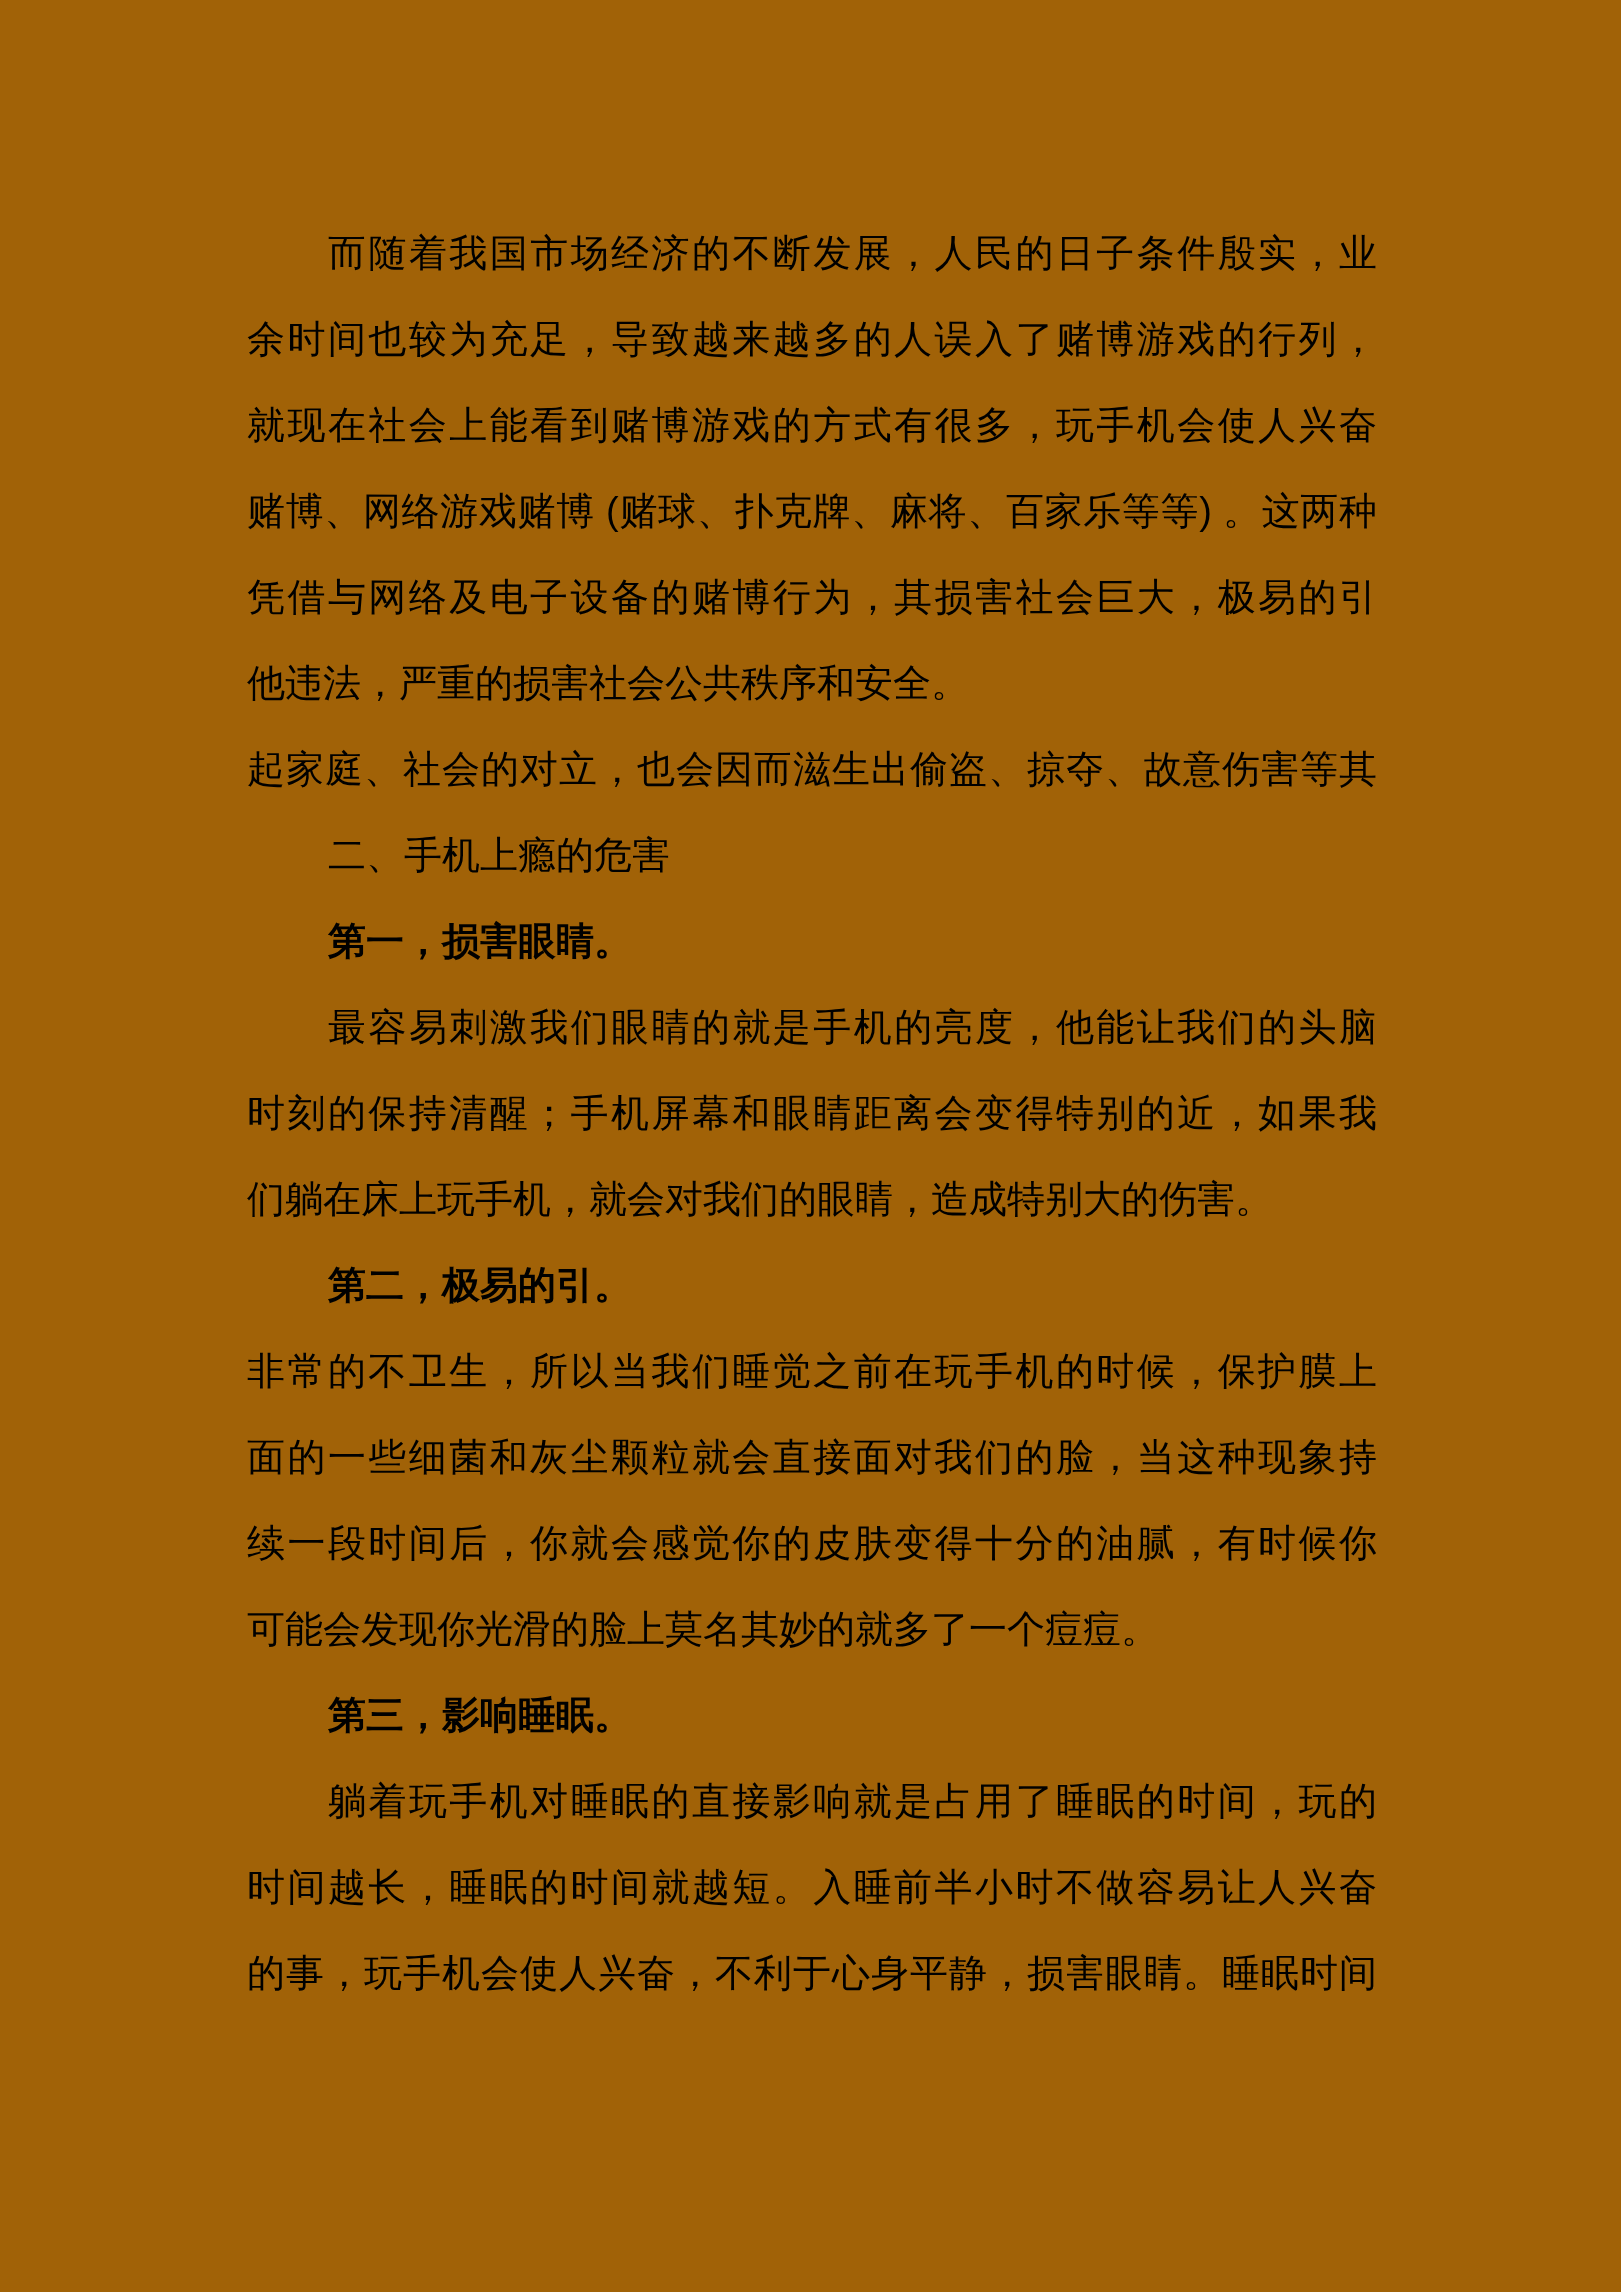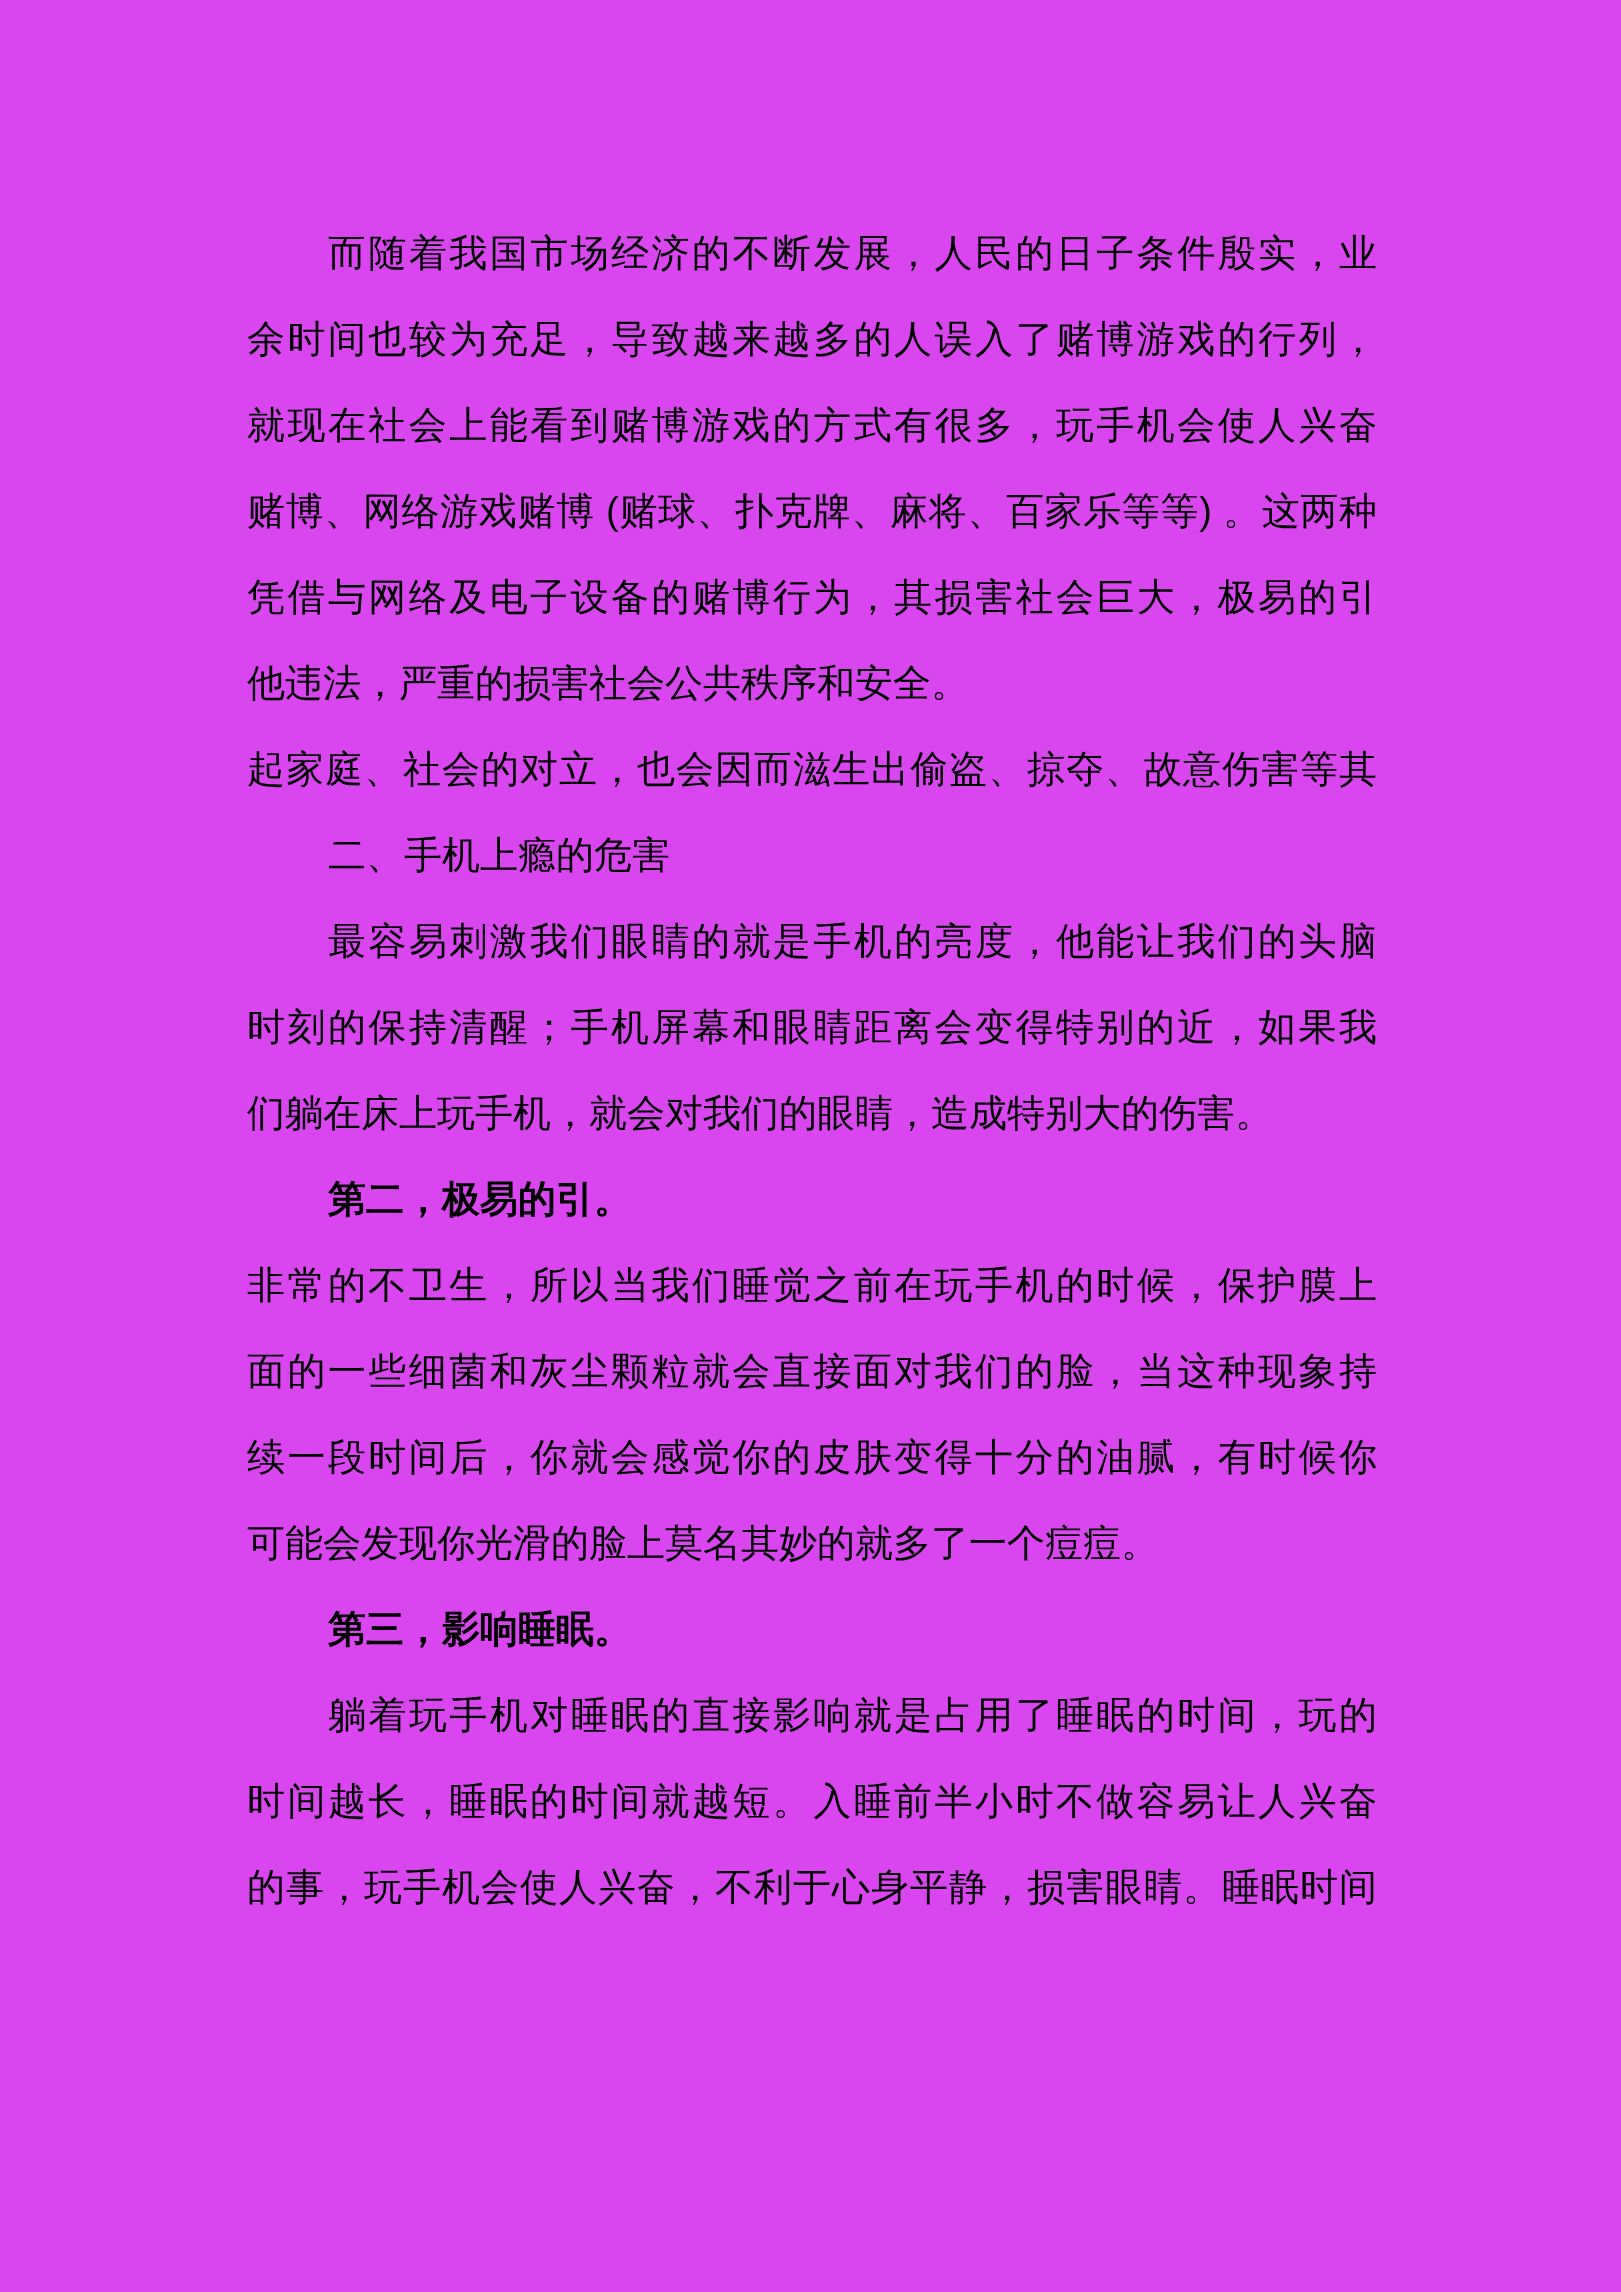--- a/index.html
+++ b/index.html
@@ -4,21 +4,21 @@
 <style>
   html, body {
     margin: 0;
     padding: 0;
     background: #ffffff;
   }
   .page {
     position: relative;
     width: 1621px;
     height: 2293px;
-    background: #d946ef;
+    background: #a16207;
     color: #000000;
     font-family: "Liberation Sans", sans-serif;
     overflow: hidden;
   }
   .content {
     position: absolute;
     left: 247px;
     top: 210px;
     width: 1130px;
   }
@@ -55,20 +55,23 @@
       <div class="line">赌博、网络游戏赌博 (赌球、扑克牌、麻将、百家乐等等) 。这两种</div>
       <div class="line">凭借与网络及电子设备的赌博行为，其损害社会巨大，极易的引</div>
       <div class="line lastline">他违法，严重的损害社会公共秩序和安全。</div>
       <div class="line">起家庭、社会的对立，也会因而滋生出偷盗、掠夺、故意伤害等其</div>
     </div>
 
     <div>
       <div class="line indent lastline">二、手机上瘾的危害</div>
     </div>
 
+    <div>
+      <div class="line indent lastline bold">第一，损害眼睛。</div>
+    </div>
 
     <div>
       <div class="line indent">最容易刺激我们眼睛的就是手机的亮度，他能让我们的头脑</div>
       <div class="line">时刻的保持清醒；手机屏幕和眼睛距离会变得特别的近，如果我</div>
       <div class="line lastline">们躺在床上玩手机，就会对我们的眼睛，造成特别大的伤害。</div>
     </div>
 
     <div>
       <div class="line indent lastline bold">第二，极易的引。</div>
     </div>

